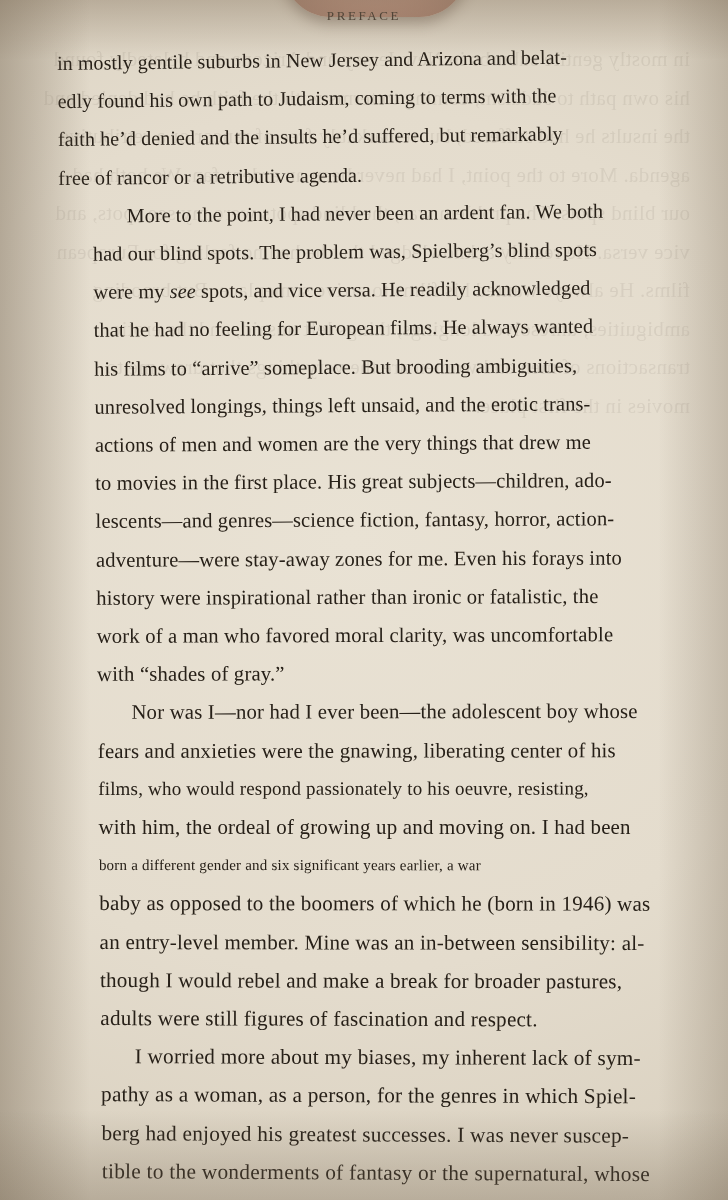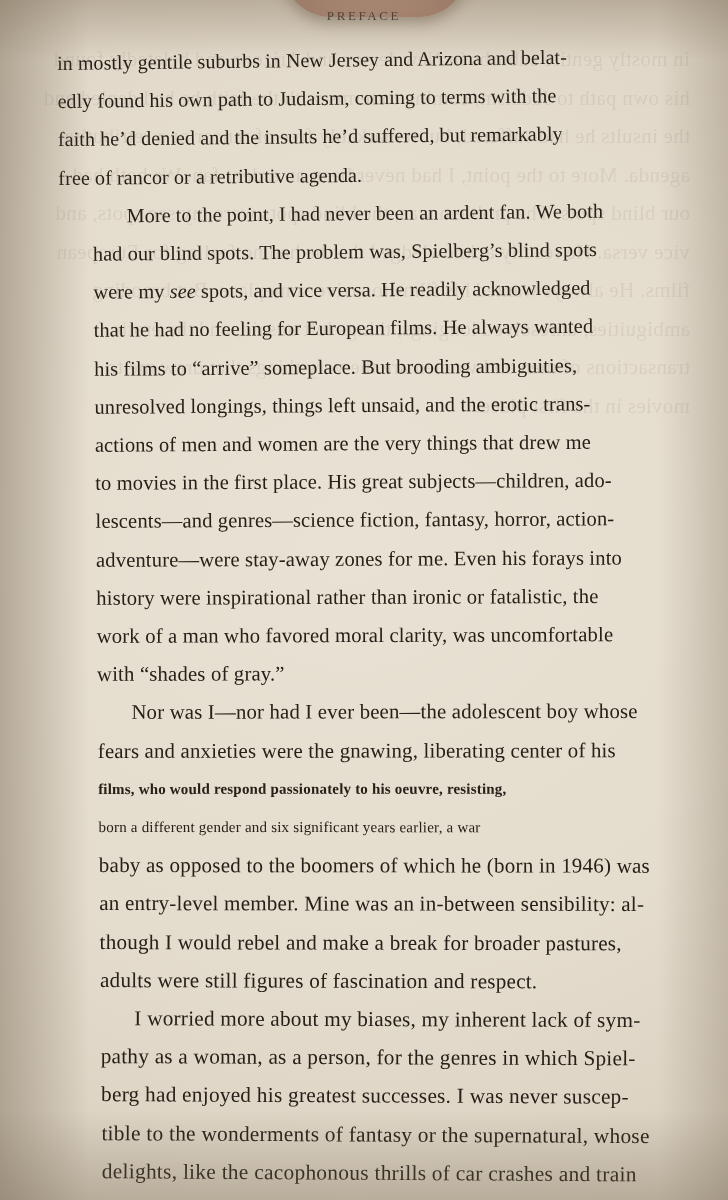--- a/index.html
+++ b/index.html
@@ -157,21 +157,22 @@
       <span class="ln" style="font-size: 20.55px; letter-spacing: 0.14px; transform: rotate(0.27deg); transform-origin: left center;">lescents—and genres—science fiction, fantasy, horror, action-</span>
       <span class="ln" style="font-size: 20.59px; letter-spacing: 0.15px; transform: rotate(0.3deg); transform-origin: left center;">adventure—were stay-away zones for me. Even his forays into</span>
       <span class="ln" style="font-size: 20.64px; letter-spacing: 0.16px; transform: rotate(0.34deg); transform-origin: left center;">history were inspirational rather than ironic or fatalistic, the</span>
       <span class="ln" style="font-size: 20.68px; letter-spacing: 0.16px; transform: rotate(0.37deg); transform-origin: left center;">work of a man who favored moral clarity, was uncomfortable</span>
       <span class="ln" style="font-size: 20.73px; letter-spacing: 0.17px; transform: rotate(0.41deg); transform-origin: left center;">with “shades of gray.”</span>
     </p>
 
     <p>
       <span class="ln" style="padding-left: 34px; font-size: 20.77px; letter-spacing: 0.18px; transform: rotate(0.44deg); transform-origin: left center;">Nor was I—nor had I ever been—the adolescent boy whose</span>
       <span class="ln" style="font-size: 20.82px; letter-spacing: 0.19px; transform: rotate(0.48deg); transform-origin: left center;">fears and anxieties were the gnawing, liberating center of his</span>
-      <span class="ln" style="font-size: 15px; letter-spacing: 0.19px; transform: rotate(0.51deg); transform-origin: left center; font-weight: bold;">films, who would respond passionately to his oeuvre, resisting,</span>
+      <span class="ln" style="font-size: 19px; letter-spacing: 0.19px; transform: rotate(0.51deg); transform-origin: left center;">films, who would respond passionately to his oeuvre, resisting,</span>
+      <span class="ln" style="font-size: 20.91px; letter-spacing: 0.2px; transform: rotate(0.55deg); transform-origin: left center;">with him, the ordeal of growing up and moving on. I had been</span>
       <span class="ln" style="font-size: 15px; letter-spacing: 0.21px; transform: rotate(0.58deg); transform-origin: left center;">born a different gender and six significant years earlier, a war</span>
       <span class="ln" style="font-size: 21px; letter-spacing: 0.22px; transform: rotate(0.62deg); transform-origin: left center;">baby as opposed to the boomers of which he (born in 1946) was</span>
       <span class="ln" style="font-size: 21.05px; letter-spacing: 0.22px; transform: rotate(0.65deg); transform-origin: left center;">an entry-level member. Mine was an in-between sensibility: al-</span>
       <span class="ln" style="font-size: 21.09px; letter-spacing: 0.23px; transform: rotate(0.69deg); transform-origin: left center;">though I would rebel and make a break for broader pastures,</span>
       <span class="ln" style="font-size: 21.14px; letter-spacing: 0.24px; transform: rotate(0.72deg); transform-origin: left center;">adults were still figures of fascination and respect.</span>
     </p>
 
     <p>
       <span class="ln" style="padding-left: 34px; font-size: 21.18px; letter-spacing: 0.25px; transform: rotate(0.76deg); transform-origin: left center;">I worried more about my biases, my inherent lack of sym-</span>
       <span class="ln" style="font-size: 21.23px; letter-spacing: 0.25px; transform: rotate(0.79deg); transform-origin: left center;">pathy as a woman, as a person, for the genres in which Spiel-</span>

